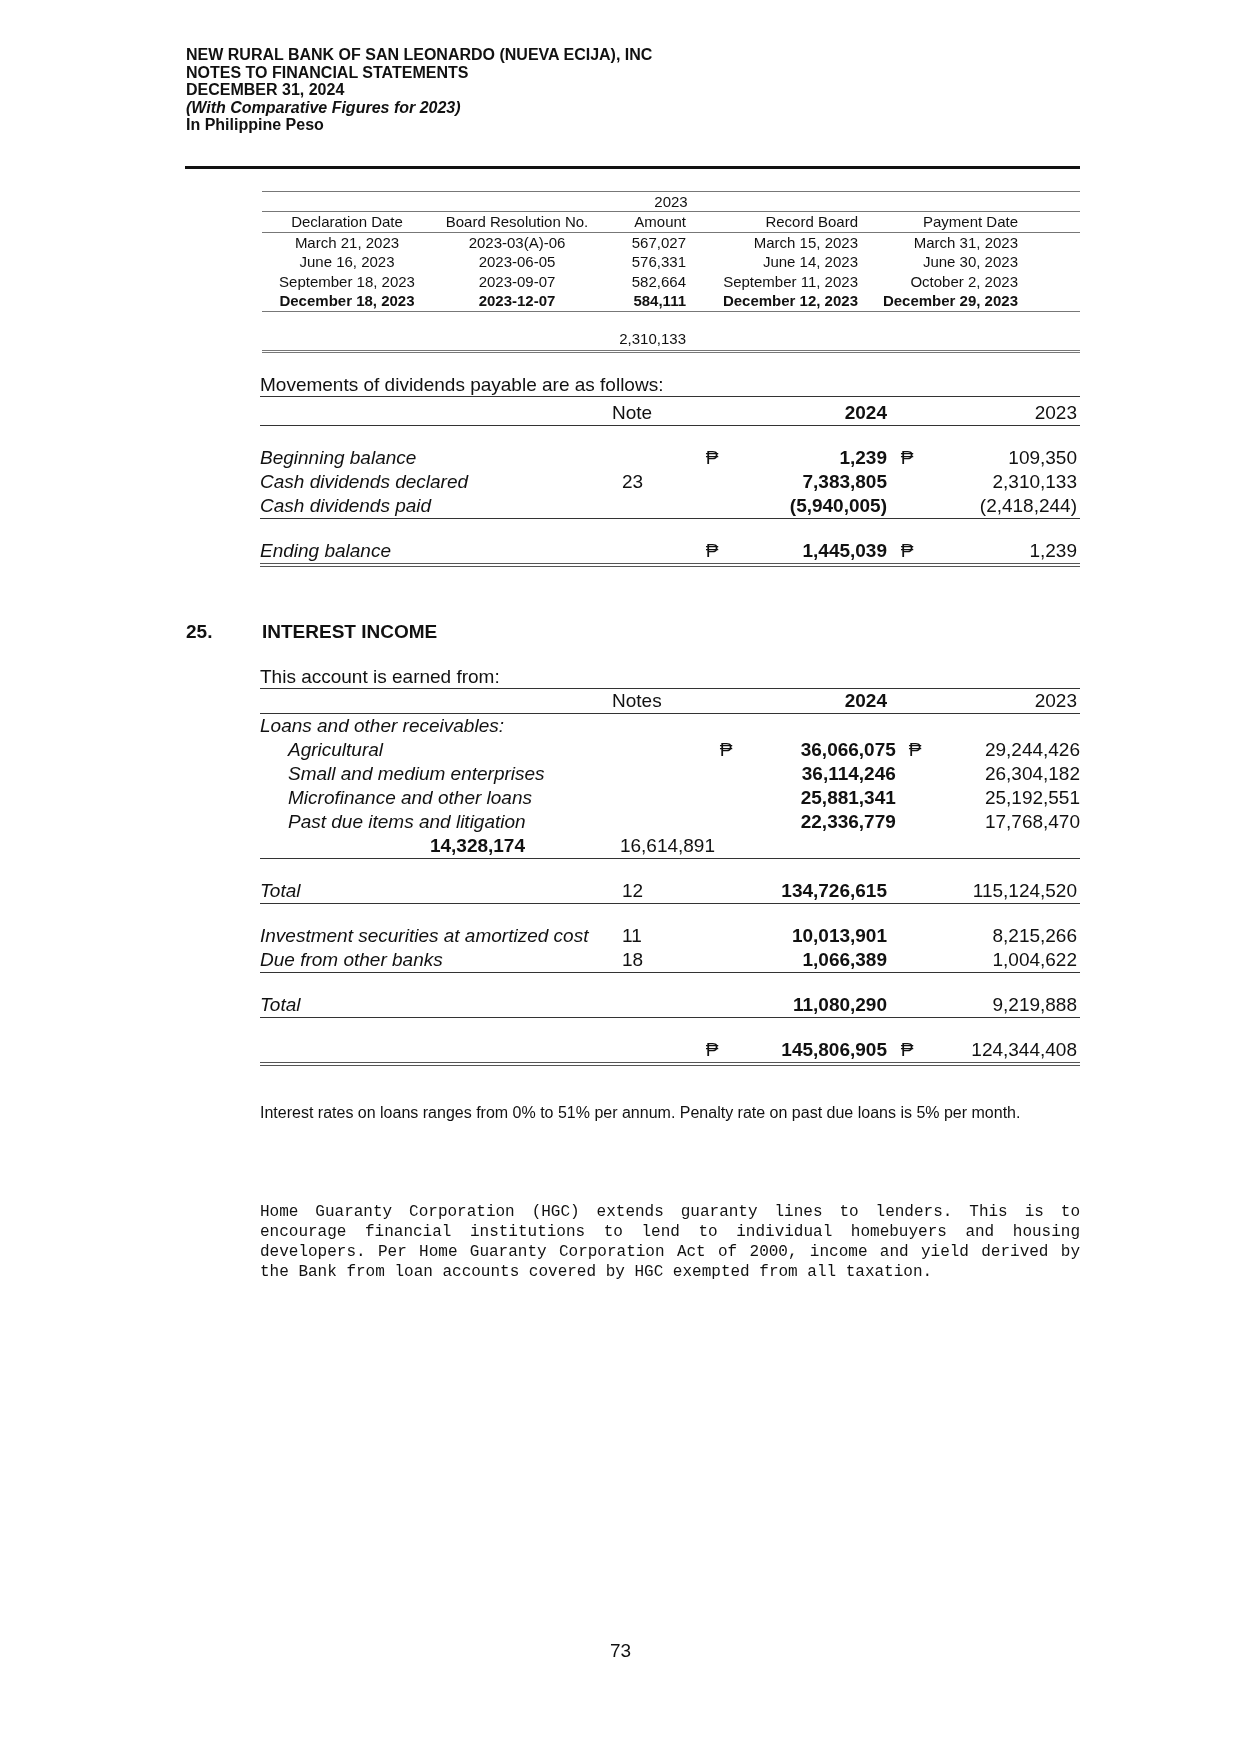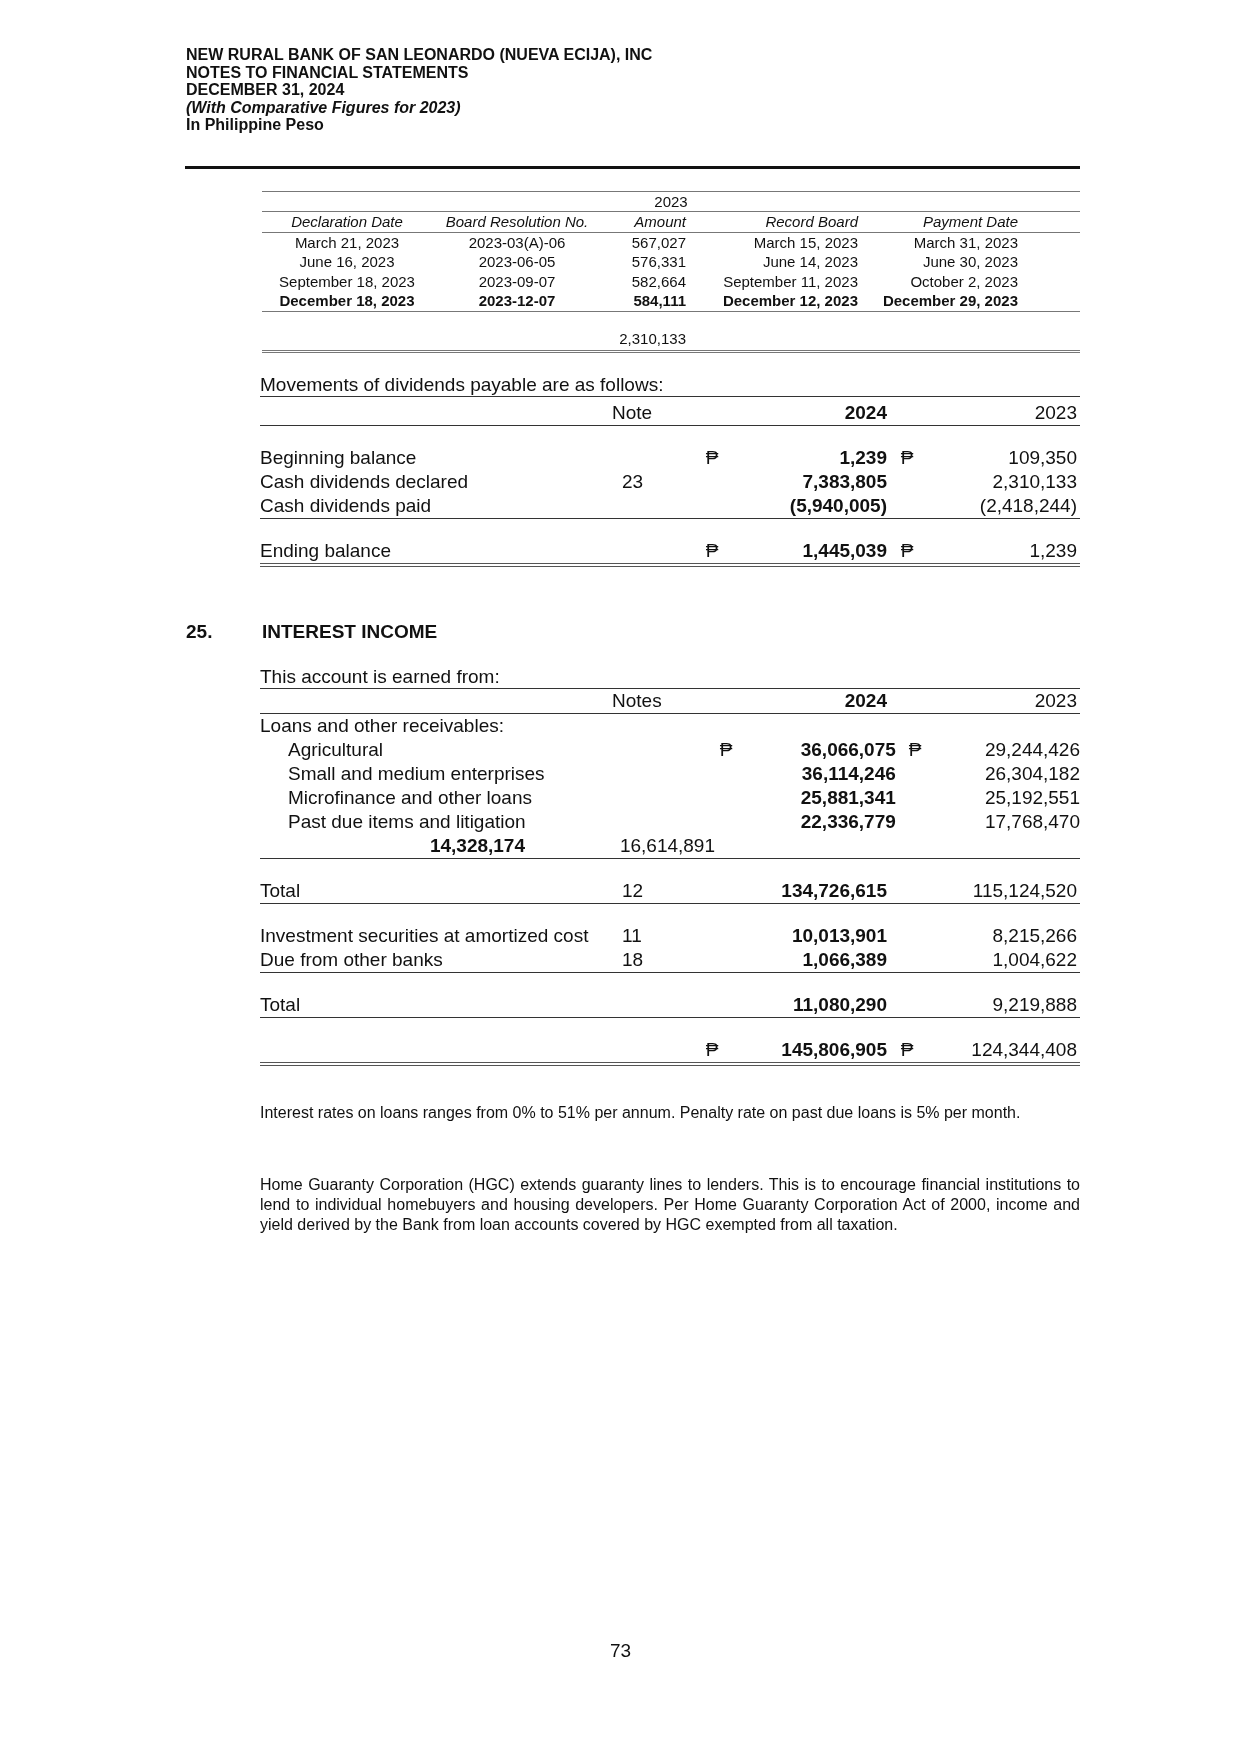--- a/index.html
+++ b/index.html
@@ -11,26 +11,26 @@
   
   .dtab { position:absolute; left:262px; top:191px; width:818px; font-family:"Liberation Sans", sans-serif; font-size:15px; }
   .dtab .yr { border-top:1.5px solid #777; border-bottom:1.5px solid #777; text-align:center; height:19px; line-height:19px; }
   .dtab .yr span { display:inline-block; width:0; }
   .drow { display:flex; height:19.5px; line-height:19.5px; }
   .drow .c1 { width:170px; text-align:center; }
   .drow .c2 { width:170px; text-align:center; }
   .drow .c3 { width:84px; text-align:right; }
   .drow .c4 { width:172px; text-align:right; }
   .drow .c5 { width:160px; text-align:right; }
-  .dhead { border-bottom:1.5px solid #777;font-style:italic; }
+  .dhead { border-bottom:1.5px solid #777; }
   .dlast { border-bottom:1.5px solid #777;font-weight:bold; }
   .dtotal { margin-top:16px; border-bottom:3px double #777; height:22px; line-height:22px; }
   .ftab { position:absolute; left:260px; width:820px; font-size:19px; }
   .frow { display:flex; align-items:flex-end; height:24px; line-height:24px; }
-  .frow .lab { width:362px; }
+  .frow .lab { width:362px;font-style:italic; }
   .frow .note { width:70px; text-align:left; padding-left:0; }
   .frow .cur1 { width:40px; text-align:center; }
   .frow .v24 { width:155px; text-align:right; font-weight:bold; }
   .frow .cur2 { width:40px; text-align:center; }
   .frow .v23 { width:150px; text-align:right; }
   .ind { padding-left:28px; }
   .ul { border-bottom:1.5px solid #333; }
   .dul { border-bottom:4px double #555; }
   .gap { height:20px; }
 
@@ -244,15 +244,15 @@
     <div class="lab"></div>
     <div class="note"></div>
     <div class="cur1">₱</div>
     <div class="v24">145,806,905</div>
     <div class="cur2">₱</div>
     <div class="v23">124,344,408</div>
   </div>
 </div>
 
 <div class="body-p" style="top:1103px;">Interest rates on loans ranges from 0% to 51% per annum. Penalty rate on past due loans is 5% per month.</div>
-<div class="body-p" style="top:1175px;">Home Guaranty Corporation (HGC) extends guaranty lines to lenders. This is to encourage financial institutions to lend to individual homebuyers and housing developers. Per Home Guaranty Corporation Act of 2000, income and yield derived by the Bank from loan accounts covered by HGC exempted from all taxation.</div>
+<div class="body-p" style="top:1202px;font-family:Liberation Mono, monospace;">Home Guaranty Corporation (HGC) extends guaranty lines to lenders. This is to encourage financial institutions to lend to individual homebuyers and housing developers. Per Home Guaranty Corporation Act of 2000, income and yield derived by the Bank from loan accounts covered by HGC exempted from all taxation.</div>
 
 <div class="page-num">73</div>
 
 </body></html>

